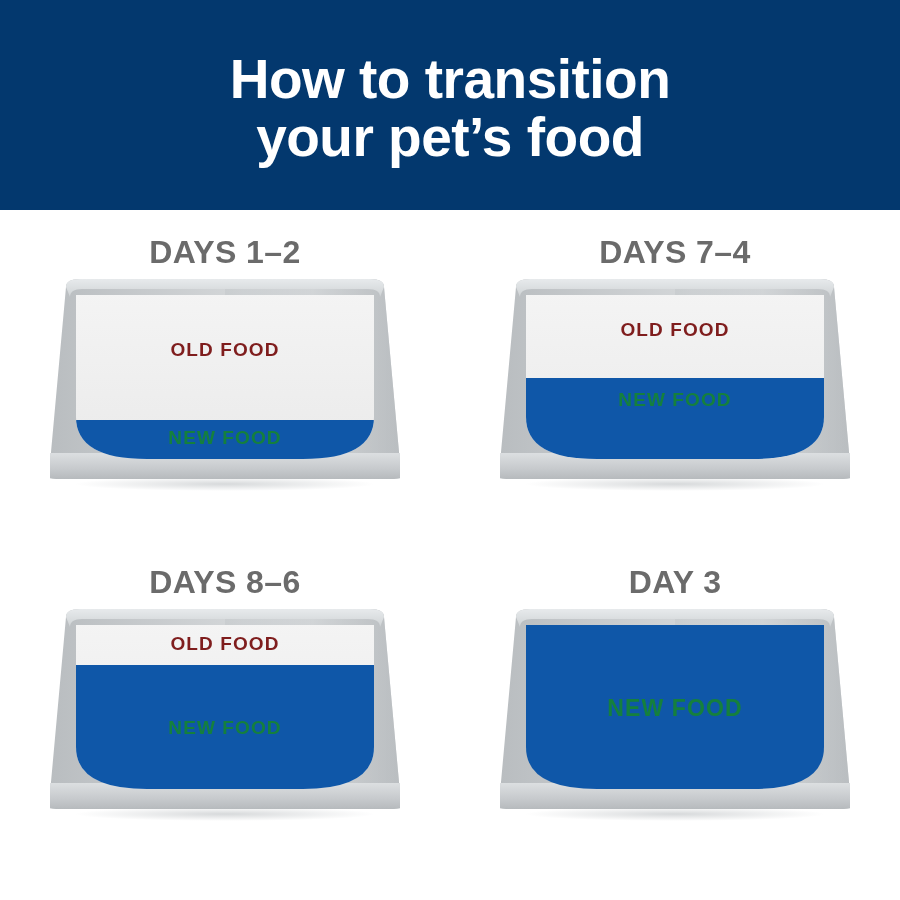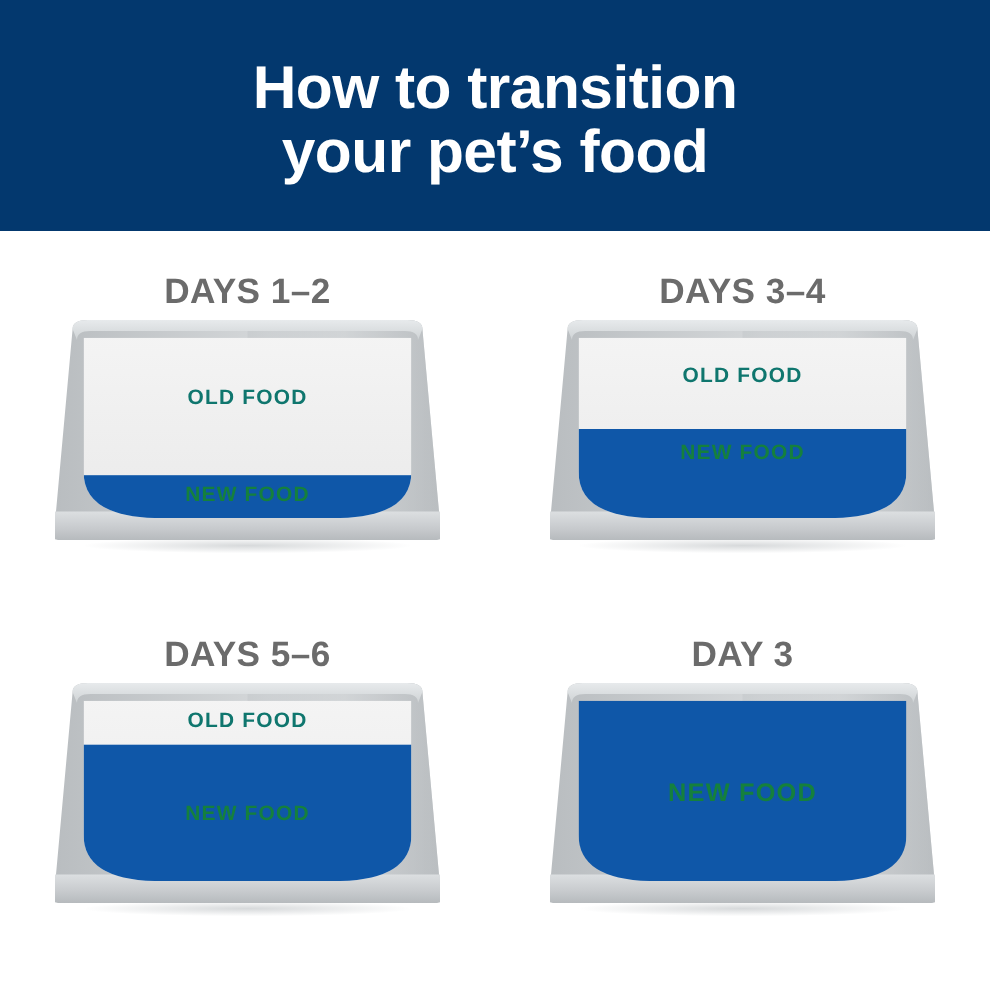--- a/index.html
+++ b/index.html
@@ -37,39 +37,39 @@
   }
   .cell{
     position:relative;
     display:flex;flex-direction:column;align-items:center;
   }
   .step-label{
     color:#6b6b6b;
     font-size:32px;
     font-weight:bold;
     letter-spacing:0.4px;
-    margin-top:36px;
+    margin-top:24px;
     margin-bottom:6px;
     white-space:nowrap;
   }
   .bowl-wrap{position:relative;}
   .bowl-svg{display:block;}
 
   
   .food-label{
     position:absolute;
     left:0;width:100%;
     text-align:center;
     font-size:19px;
     font-weight:bold;
     letter-spacing:1.1px;
     pointer-events:none;
     white-space:nowrap;
   }
-  .food-label.old{color:#0f766e;}
+  .food-label.old{color:#7f1d1d;}
   .food-label.new{color:#15803d;}
 </style>
 </head>
 <body>
 
 <div id="page">
 
   <div class="header">
     <div class="header-title">
       <span class="l1">How to transition</span>
@@ -124,21 +124,21 @@
             <rect x="20" y="14" width="310" height="172" fill="url(#oldG1)"></rect>
             <rect x="20" y="143" width="310" height="45" fill="#0f57a8"></rect>
           </g>
         </svg>
         <div class="food-label old" style="top:62px;">OLD FOOD</div>
         <div class="food-label new" style="top:150px;">NEW FOOD</div>
       </div>
     </div>
 
     <div class="cell">
-      <div class="step-label">DAYS 3–4</div>
+      <div class="step-label">DAYS 7–4</div>
       <div class="bowl-wrap">
         <svg class="bowl-svg" width="350" height="215" viewBox="0 0 350 215">
           <defs>
             <linearGradient id="sideL2" x1="0" y1="0" x2="1" y2="0">
               <stop offset="0%" stop-color="#b9bdc0"></stop>
                 <stop offset="55%" stop-color="#d4d7d9"></stop>
                 <stop offset="100%" stop-color="#c0c4c7"></stop>
             </linearGradient>
             <linearGradient id="sideR2" x1="0" y1="0" x2="1" y2="0">
               <stop offset="0%" stop-color="#c3c7ca"></stop>
@@ -175,21 +175,21 @@
             <rect x="20" y="14" width="310" height="172" fill="url(#oldG2)"></rect>
             <rect x="20" y="101" width="310" height="87" fill="#0f57a8"></rect>
           </g>
         </svg>
         <div class="food-label old" style="top:42px;">OLD FOOD</div>
         <div class="food-label new" style="top:112px;">NEW FOOD</div>
       </div>
     </div>
 
     <div class="cell">
-      <div class="step-label">DAYS 5–6</div>
+      <div class="step-label">DAYS 8–6</div>
       <div class="bowl-wrap">
         <svg class="bowl-svg" width="350" height="215" viewBox="0 0 350 215">
           <defs>
             <linearGradient id="sideL3" x1="0" y1="0" x2="1" y2="0">
               <stop offset="0%" stop-color="#b9bdc0"></stop>
                 <stop offset="55%" stop-color="#d4d7d9"></stop>
                 <stop offset="100%" stop-color="#c0c4c7"></stop>
             </linearGradient>
             <linearGradient id="sideR3" x1="0" y1="0" x2="1" y2="0">
               <stop offset="0%" stop-color="#c3c7ca"></stop>

